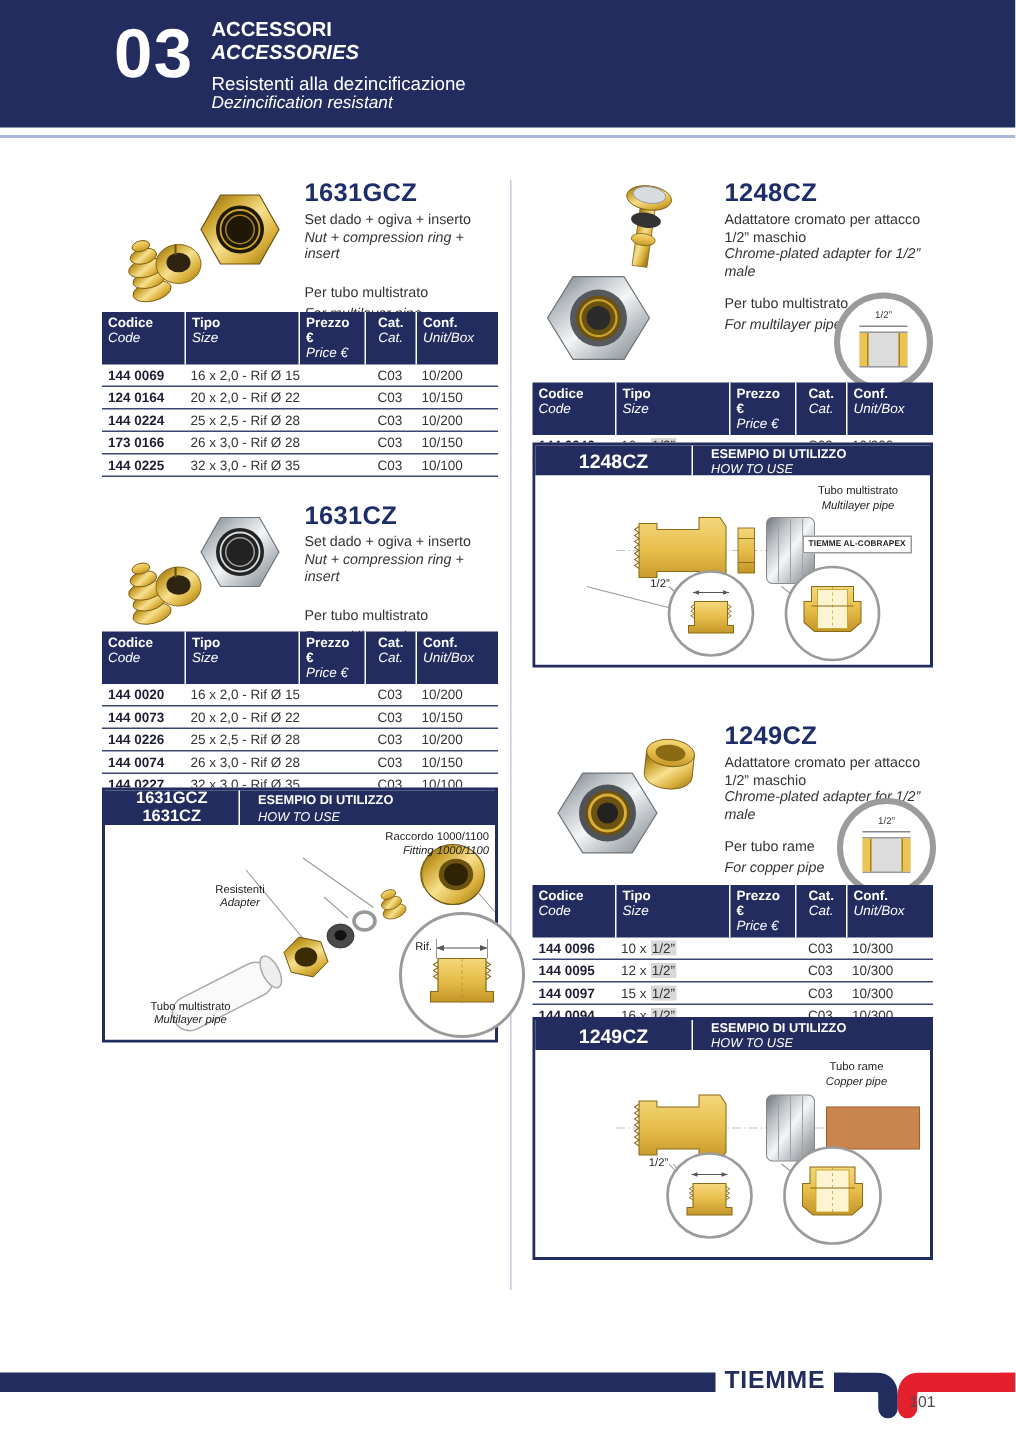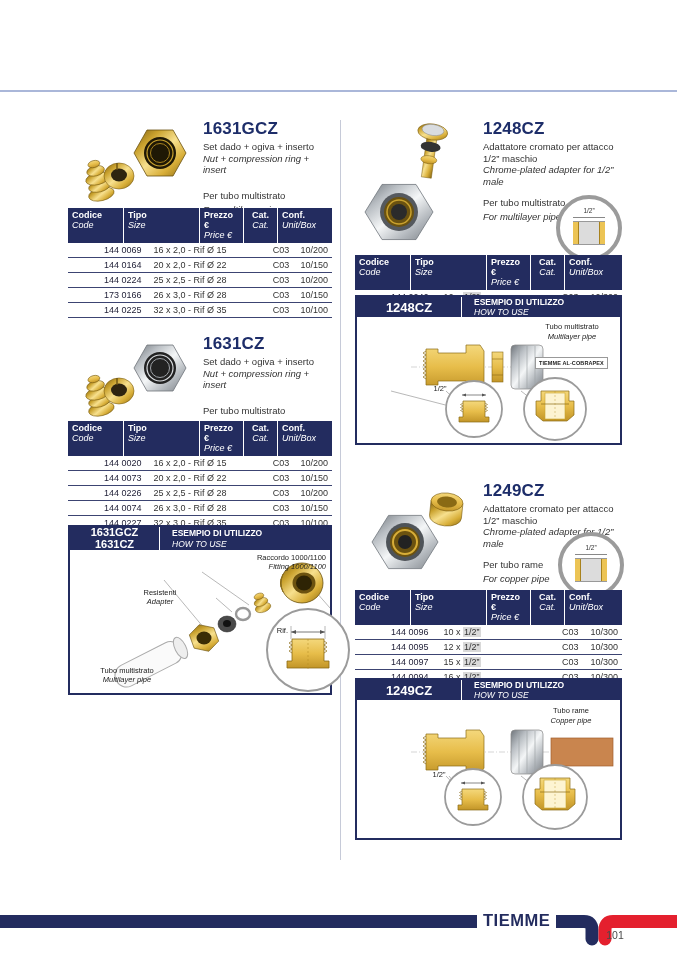--- a/index.html
+++ b/index.html
@@ -50,21 +50,21 @@
   .th + .th{border-left:1px solid #fff;}
   .th .it{display:block;font-weight:bold;}
   .th .en{display:block;font-style:italic;}
   .tr{display:flex;border-bottom:1px solid #3c4472;height:14px;align-items:center;}
   .td{box-sizing:border-box;padding:0 4px;white-space:nowrap;}
   .c-code{width:55px;}
   .c-size{width:76px;}
   .c-price{width:44px;}
   .c-cat{width:34px;text-align:center;}
   .c-conf{flex:1;text-align:left;}
-  .td.c-code{font-weight:normal;color:#1d1d35;margin-left:32px;}
+  .td.c-code{font-weight:bold;color:#1d1d35;}
   .td .hl{background:#d9d9d9;padding:0 1px;}
 
   
   .exbox{position:absolute;left:0;border:2px solid #232c5f;background:#fff;box-sizing:border-box;}
   .exhead{display:flex;background:#232c5f;color:#fff;align-items:stretch;}
   .excodes{box-sizing:border-box;display:flex;flex-direction:column;justify-content:center;text-align:center;font-weight:bold;border-right:1px solid #fff;}
   .excodes.two{width:90px;font-size:11px;line-height:1.05;}
   .excodes.one{width:105px;font-size:13px;}
   .extitle{display:flex;flex-direction:column;justify-content:center;padding-left:12px;font-size:8.5px;line-height:1.2;}
   .extitle .it{font-weight:bold;}
@@ -104,20 +104,31 @@
     <linearGradient id="gBrassFlat" x1="0" y1="0" x2="0" y2="1">
       <stop offset="0" stop-color="#f4d87c"></stop>
         <stop offset=".5" stop-color="#e7bd4a"></stop>
       <stop offset="1" stop-color="#c29528"></stop>
     </linearGradient>
   </defs>
 </svg>
 
 <div class="page">
 
+  <div class="band">
+    <div class="chapter">03</div>
+    <div class="htitles">
+      <div class="it">ACCESSORI</div>
+      <div class="en">ACCESSORIES</div>
+    </div>
+    <div class="hsubs">
+      <div class="it">Resistenti alla dezincificazione</div>
+      <div class="en">Dezincification resistant</div>
+    </div>
+  </div>
   <div class="band-underline"></div>
 
   <div class="content">
     <div class="col-divider"></div>
 
     <div class="col-left">
 
       <div class="pblock" style="left:0;top:0;width:264px;height:90px;">
         <svg class="pphoto" style="left:4px;top:2px;" width="126" height="92" viewBox="0 0 126 92">
           <g transform="translate(10,46) rotate(-14)" stroke="#7a5c10" stroke-width=".6">
@@ -177,21 +188,21 @@
         </div>
         <div class="tbody">
             <div class="tr">
               <div class="td c-code">144 0069</div>
               <div class="td c-size">16 x 2,0 - Rif Ø 15</div>
               <div class="td c-price"></div>
               <div class="td c-cat">C03</div>
               <div class="td c-conf">10/200</div>
             </div>
             <div class="tr">
-              <div class="td c-code">144 0164</div>
+              <div class="td c-code">124 0164</div>
               <div class="td c-size">20 x 2,0 - Rif Ø 22</div>
               <div class="td c-price"></div>
               <div class="td c-cat">C03</div>
               <div class="td c-conf">10/150</div>
             </div>
             <div class="tr">
               <div class="td c-code">144 0224</div>
               <div class="td c-size">25 x 2,5 - Rif Ø 28</div>
               <div class="td c-price"></div>
               <div class="td c-cat">C03</div>

